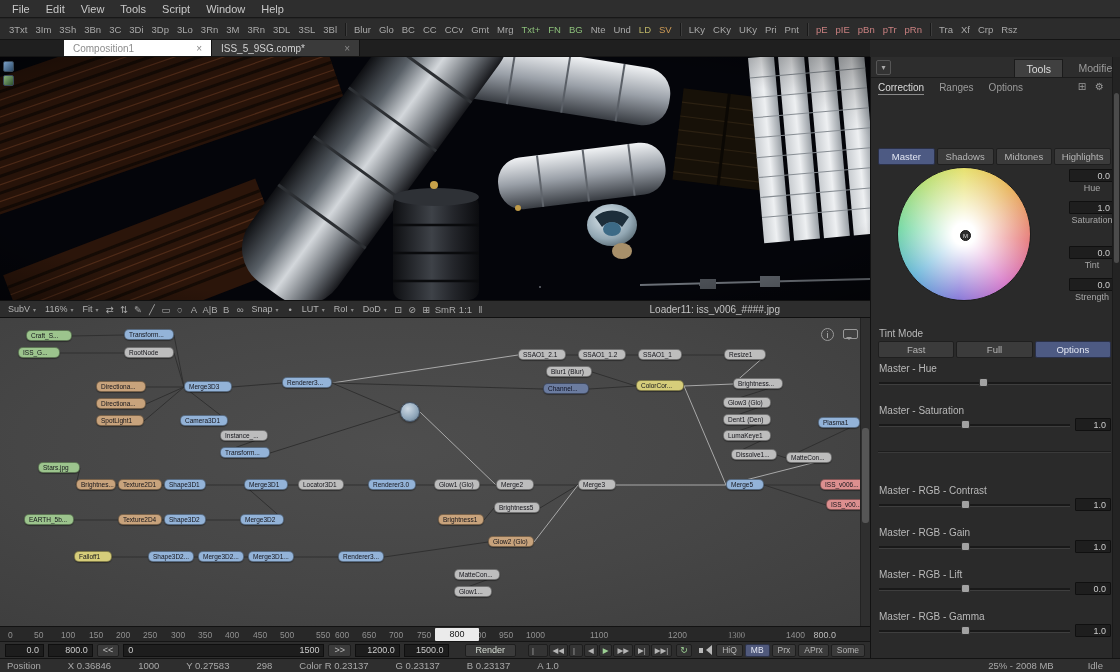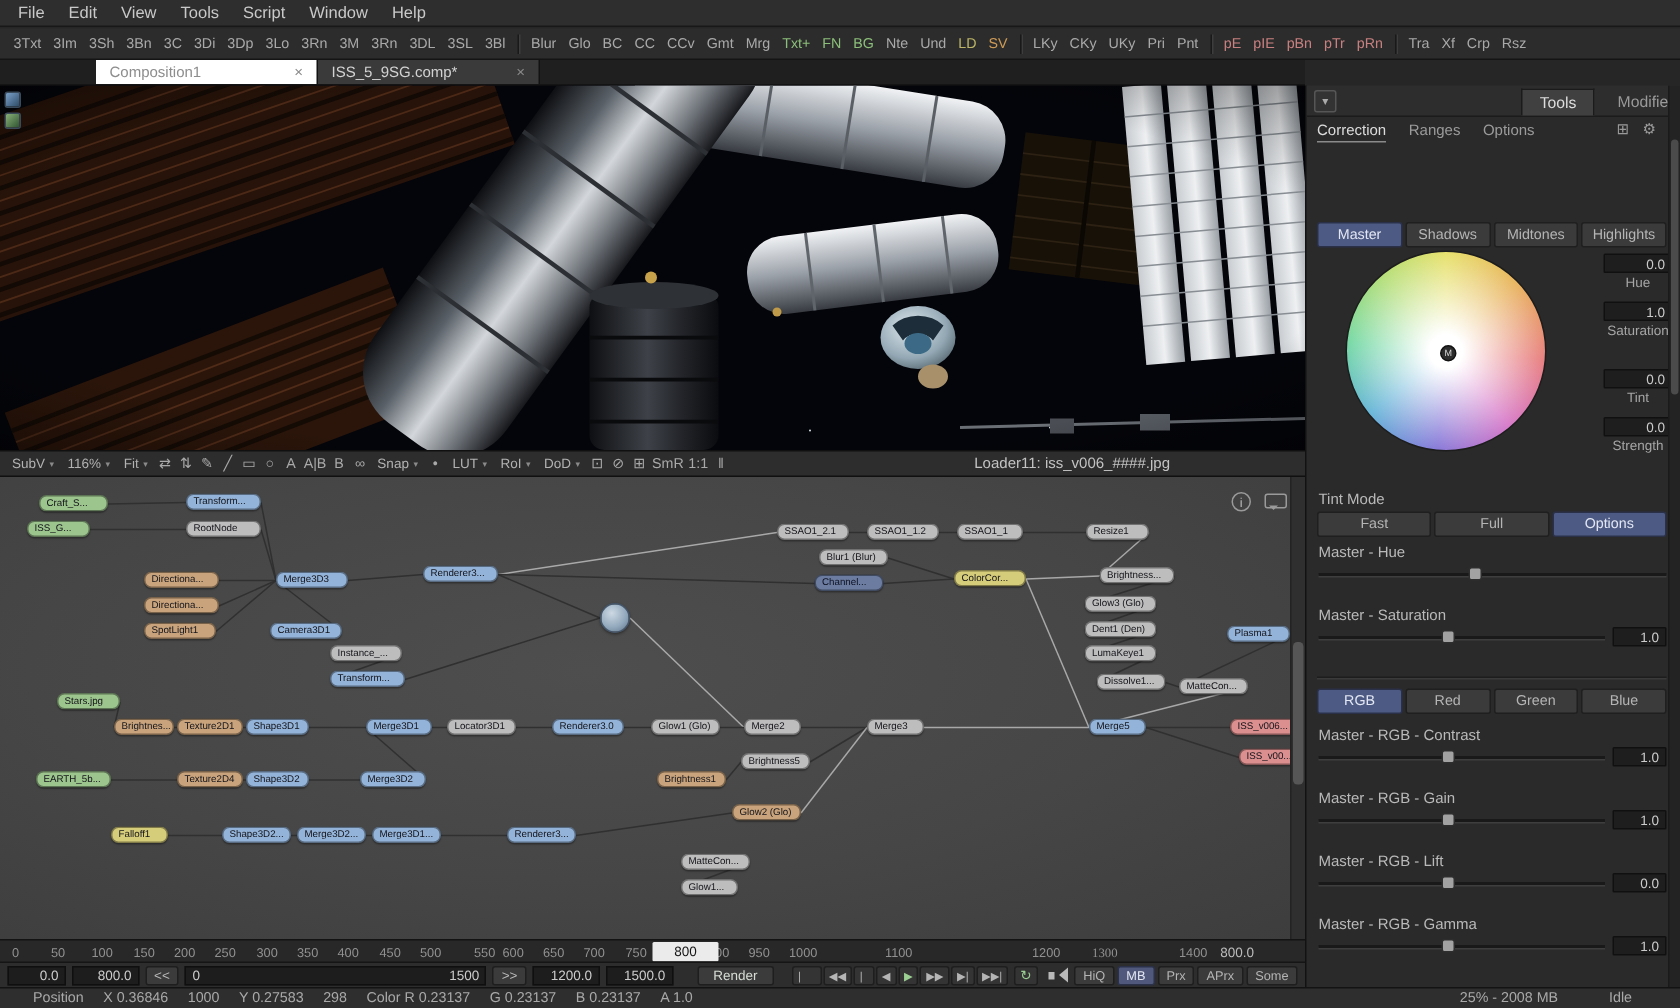--- a/index.html
+++ b/index.html
@@ -73,21 +73,21 @@
 .pb.play{color:#9ccf93;}
 .loopbtn{color:#9ccf93;background:#343434;border:1px solid #1e1e1e;height:13px;line-height:11px;padding:0 3px;border-radius:2px;font-size:9px;}
 .spk{position:relative;width:15px;height:13px;margin-left:2px;}
 .spk:before{content:"";position:absolute;left:1px;top:4px;width:4px;height:5px;background:#b9b9b9;}
 .spk:after{content:"";position:absolute;left:3px;top:1px;border:5.5px solid transparent;border-right:6px solid #b9b9b9;}
 .toggles{display:flex;gap:2px;margin-left:auto;}
 .toggle{background:#3b3b3b;border:1px solid #1e1e1e;color:#b5b5b5;height:13px;line-height:11px;padding:0 5px;font-size:8.5px;border-radius:2px;}
 .toggle.active{background:#50597c;border-color:#2b3148;color:#e2e6f2;}
 
 
-.status{position:absolute;left:0;right:0;bottom:0;height:14px;background:#2e2e2e;border-top:1px solid #131313;display:flex;align-items:center;gap:13px;padding:0 22px;font-size:9.5px;color:#a9a9a9;}
+.status{position:absolute;left:0;right:0;bottom:0;height:14px;background:#2e2e2e;border-top:1px solid #131313;display:flex;align-items:center;gap:27px;padding:0 7px;font-size:9.5px;color:#a9a9a9;}
 .status .rgrp{margin-left:auto;display:flex;gap:34px;padding-right:10px;}
 
 
 .rpanel{position:absolute;left:870px;top:57px;width:250px;bottom:14px;background:#2a2a2a;border-left:1px solid #121212;font-size:10px;color:#b5b5b5;overflow:hidden;}
 .rp-head{position:absolute;top:0;left:0;right:0;height:21px;background:#2d2d2d;border-bottom:1px solid #1b1b1b;}
 .rp-collapse{position:absolute;left:5px;top:3px;width:15px;height:15px;border:1px solid #565656;border-radius:2px;color:#aaaaaa;font-size:8px;text-align:center;line-height:14px;background:#333333;}
 .rp-tab{position:absolute;top:2px;height:18px;padding:0 11px;line-height:18px;font-size:10.5px;}
 .rp-tab.tools{right:57px;background:#404040;border:1px solid #1b1b1b;border-bottom:none;color:#dddddd;}
 .rp-tab.modifier{right:-12px;color:#9a9a9a;}
 .rp-subtabs{position:absolute;top:25px;left:7px;display:flex;gap:15px;color:#9b9b9b;font-size:10px;}
@@ -541,21 +541,21 @@
       <div class="tick" style="left: 280px;">500</div>
       <div class="tick" style="left: 316px;">550</div>
       <div class="tick" style="left: 335px;">600</div>
       <div class="tick" style="left: 362px;">650</div>
       <div class="tick" style="left: 389px;">700</div>
       <div class="tick" style="left: 417px;">750</div>
       <div class="tick" style="left: 472px;">900</div>
       <div class="tick" style="left: 499px;">950</div>
       <div class="tick" style="left: 526px;">1000</div>
       <div class="tick" style="left: 590px;">1100</div>
-      <div class="tick" style="left: 688px;">1200</div>
+      <div class="tick" style="left: 668px;">1200</div>
       <div class="tick" style="left: 728px; font-family: Liberation Serif, serif;">1300</div>
       <div class="tick" style="left: 786px;">1400</div>
       <div class="playhead" style="left: 435px;">800</div>
     </div>
 
   <div class="transport">
     <div class="tfield w40">0.0</div>
     <div class="tfield w46">800.0</div>
     <div class="tbtn">&lt;&lt;</div>
     <div class="tfield trange">
@@ -642,26 +642,20 @@
           <div class="thumb" style="left: calc(45% - 4px);"></div>
         </div>
         <div class="rp-label" style="top: 348px;">Master - Saturation</div>
         <div class="slider with-val" style="top: 363px;">
           <div class="track"></div>
           <div class="thumb" style="left: calc(45% - 4px);"></div>
         </div>
         <div class="sval" style="top: 361px;">1.0</div>
       </div>
     <div class="rp-div" style="top:394px"></div>
-    <div class="rp-row" id="rp-channels" style="top:402px">
-        <div class="rp-btn active">RGB</div>
-        <div class="rp-btn">Red</div>
-        <div class="rp-btn">Green</div>
-        <div class="rp-btn">Blue</div>
-      </div>
     <div id="rp-sliders-rgb">
         <div class="rp-label" style="top: 428px;">Master - RGB - Contrast</div>
         <div class="slider with-val" style="top: 443px;">
           <div class="track"></div>
           <div class="thumb" style="left: calc(45% - 4px);"></div>
         </div>
         <div class="sval" style="top: 441px;">1.0</div>
         <div class="rp-label" style="top: 470px;">Master - RGB - Gain</div>
         <div class="slider with-val" style="top: 485px;">
           <div class="track"></div>

